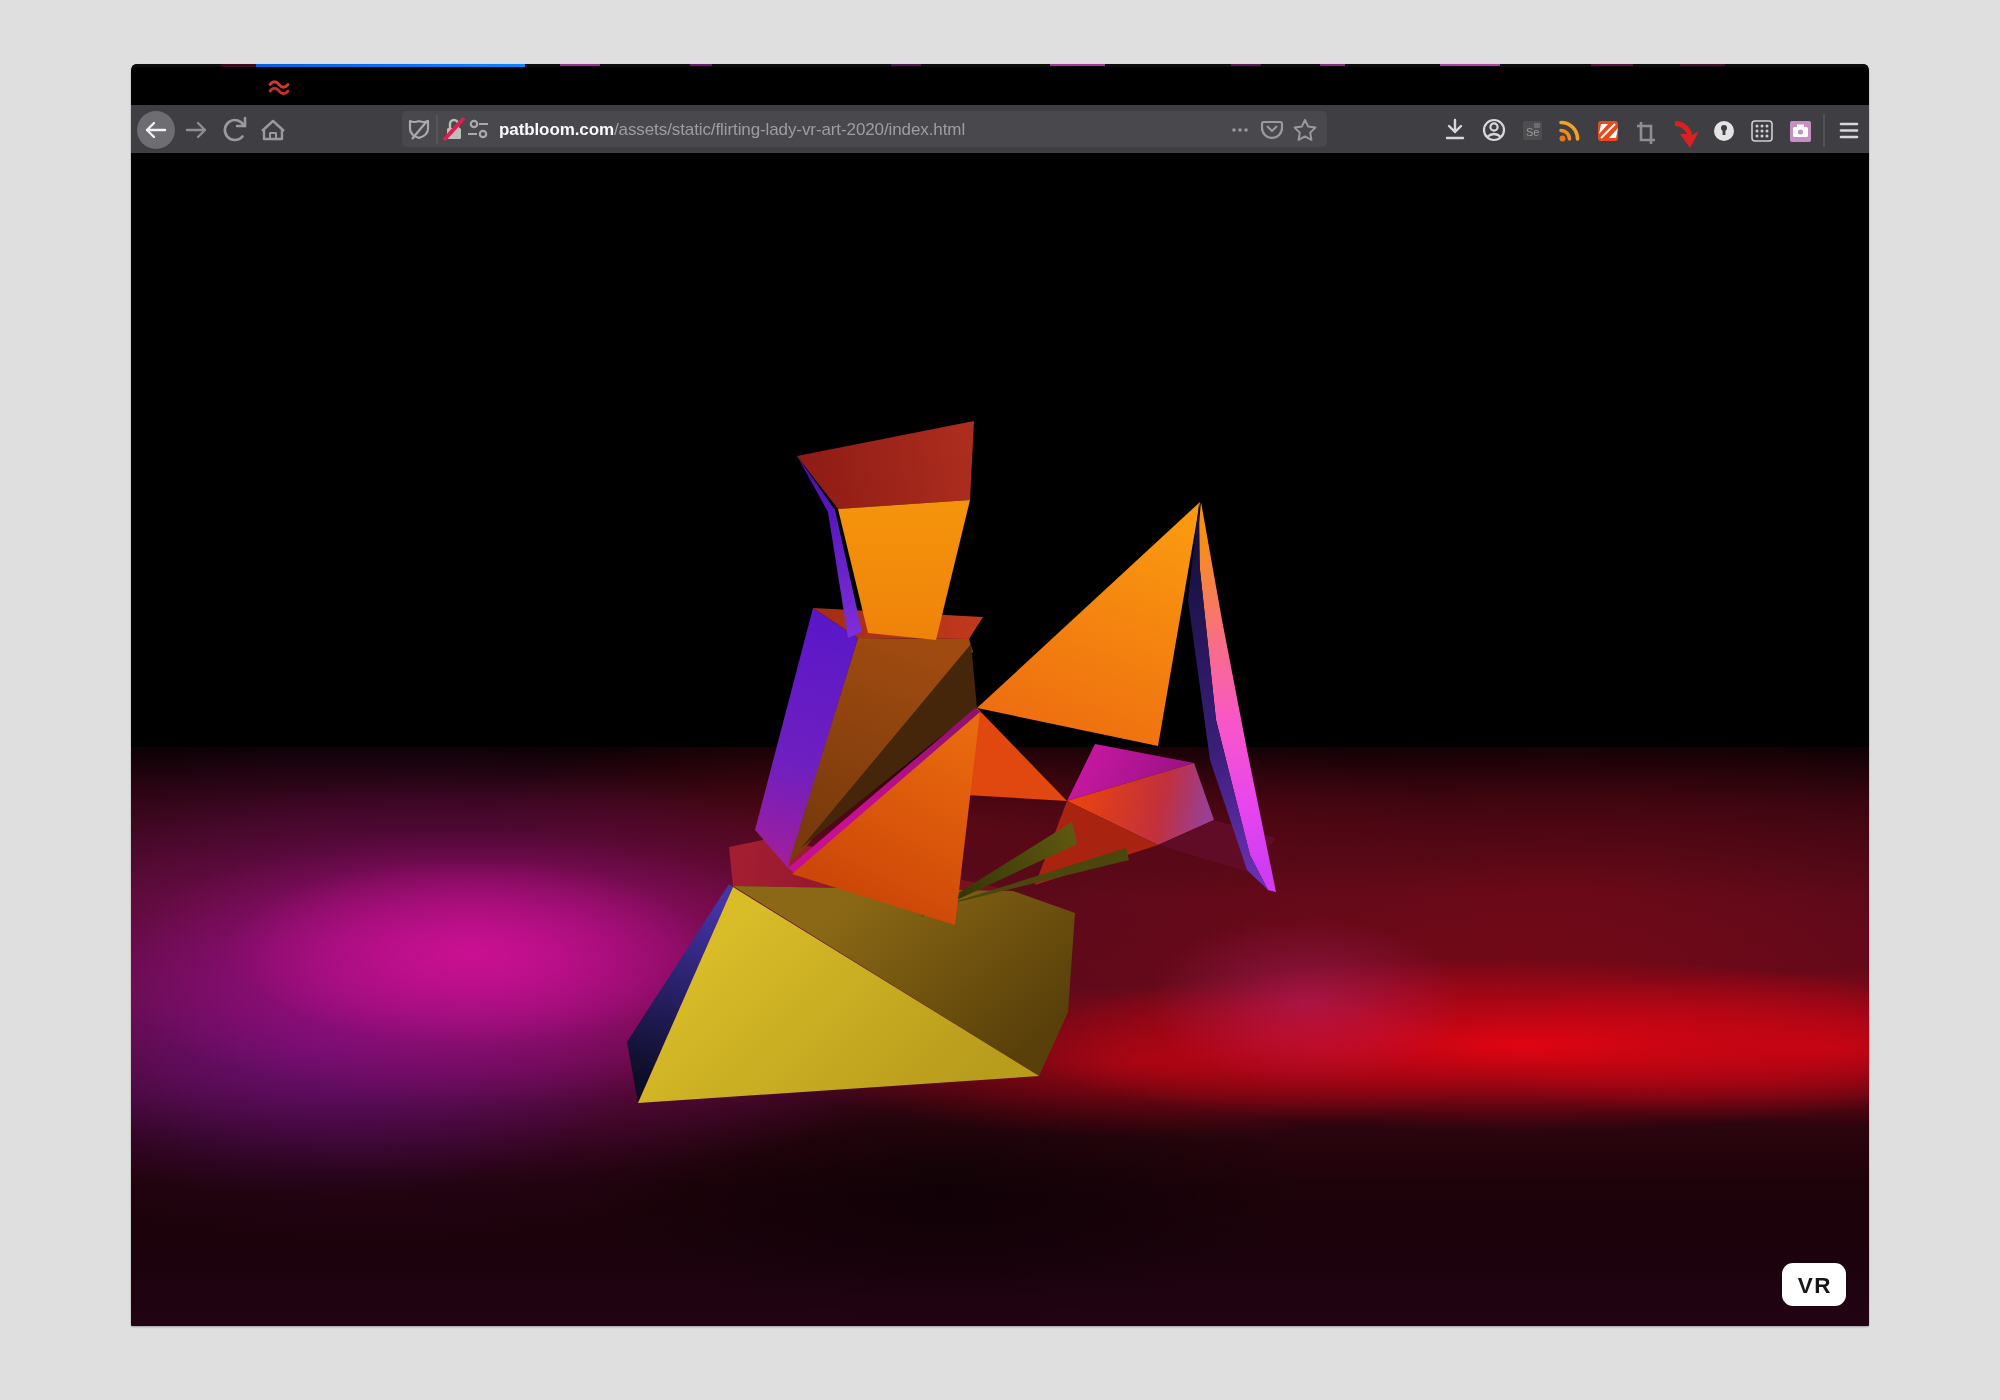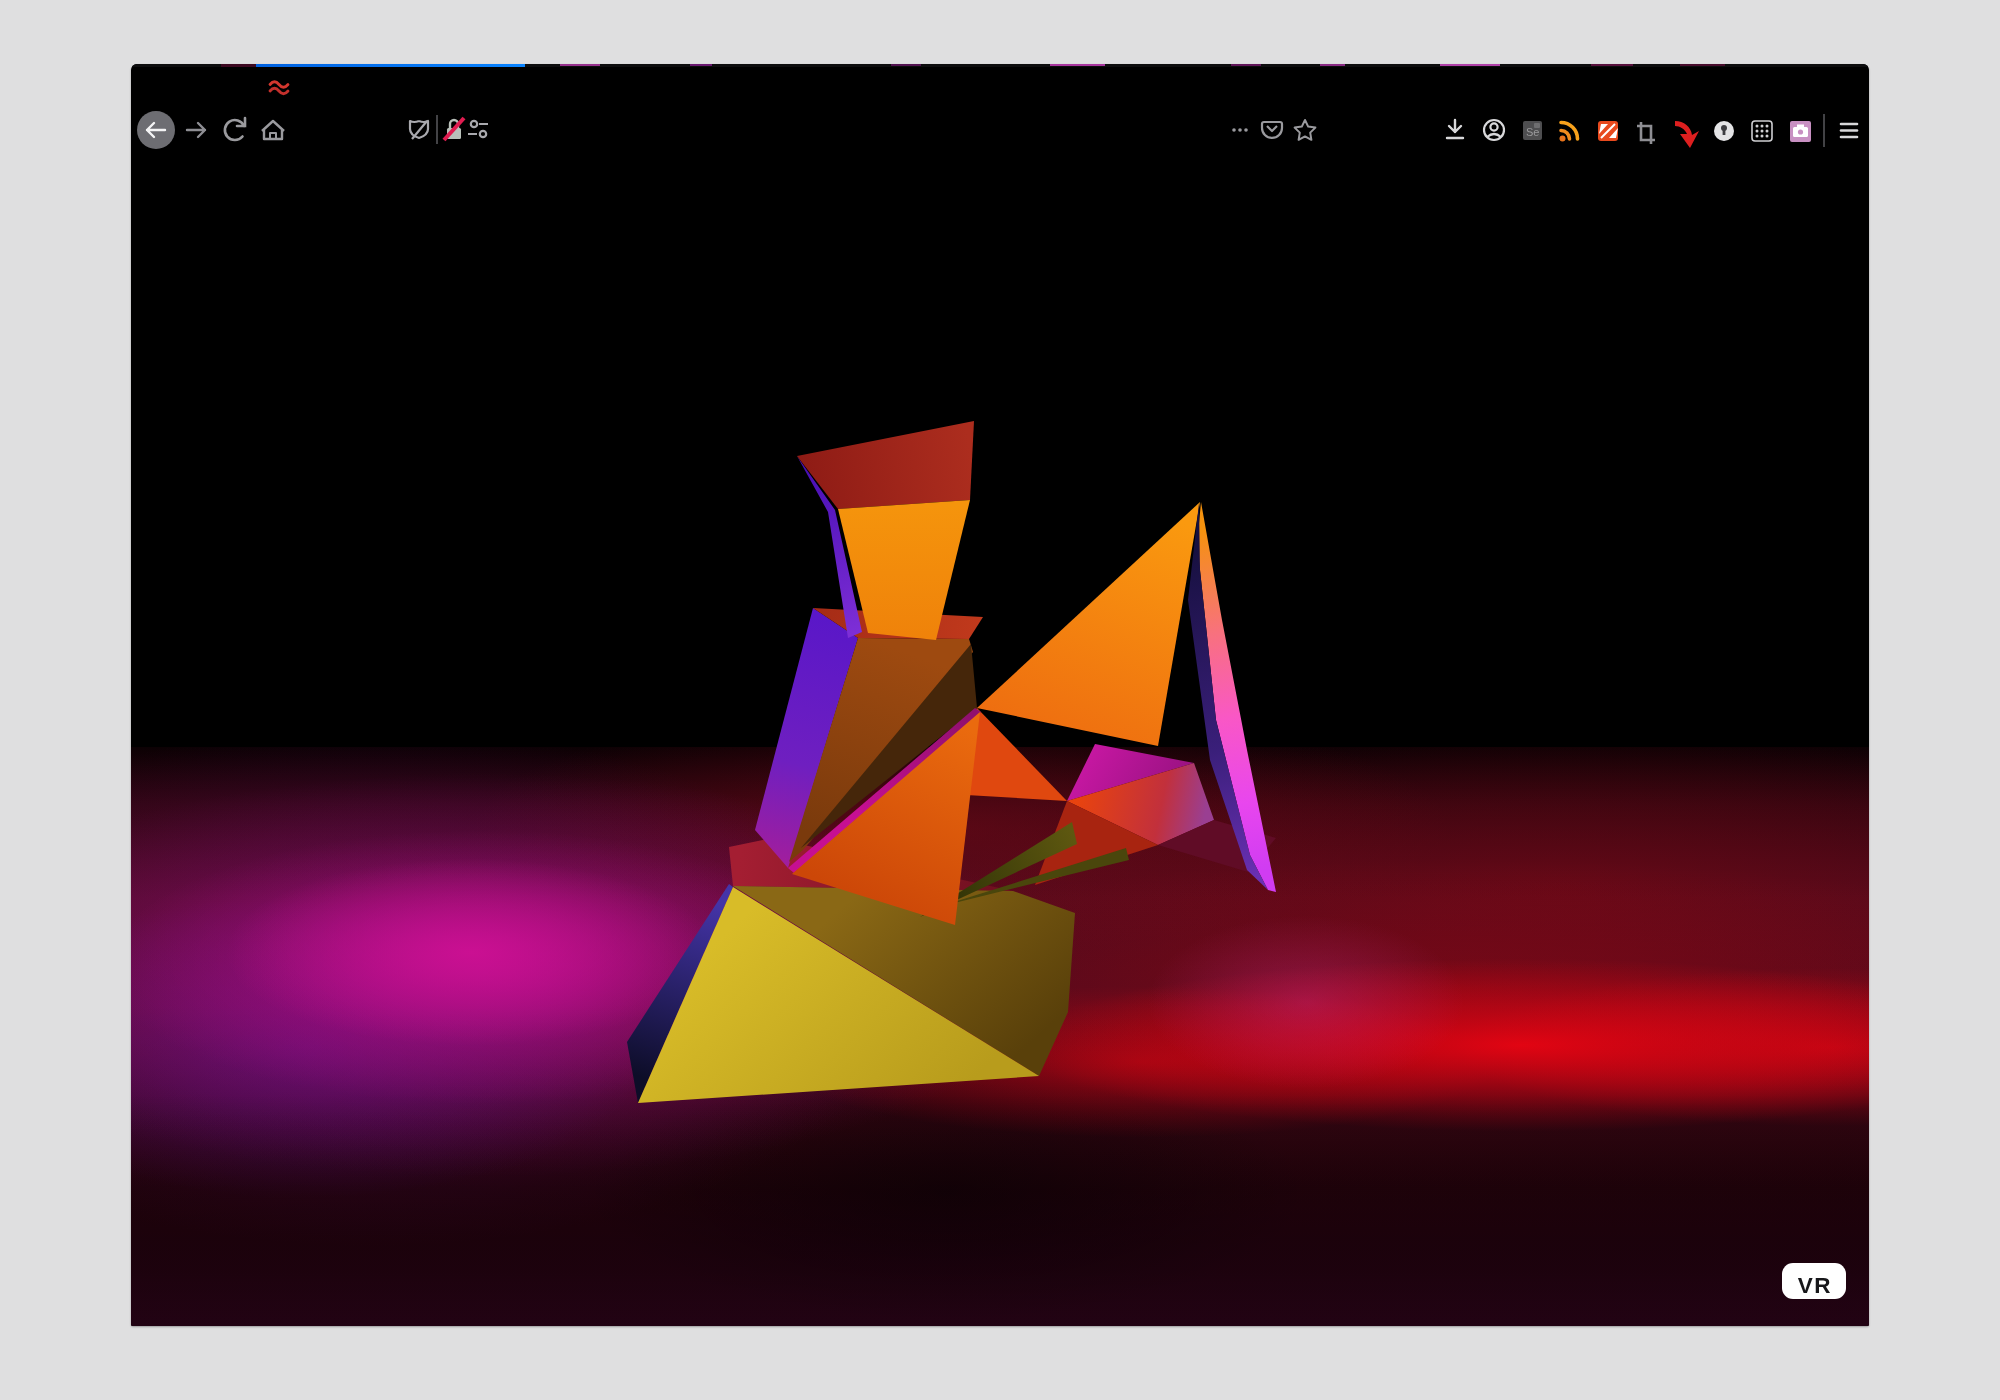--- a/index.html
+++ b/index.html
@@ -30,38 +30,43 @@
       radial-gradient(700px 120px at 1390px 298px, rgba(232,4,18,.95), rgba(232,4,18,0) 72%),
       radial-gradient(520px 110px at 1700px 300px, rgba(205,5,18,.8), rgba(205,5,18,0) 72%),
       radial-gradient(500px 105px at 1010px 315px, rgba(210,4,16,.6), rgba(210,4,16,0) 72%),
       radial-gradient(900px 170px at 1330px 240px, rgba(150,6,18,.42), rgba(150,6,18,0) 75%),
       radial-gradient(800px 220px at 1430px 140px, rgba(135,8,18,.42), rgba(135,8,18,0) 75%),
       radial-gradient(650px 165px at 830px 80px, rgba(130,10,24,.45), rgba(130,10,24,0) 75%),
       radial-gradient(480px 170px at 815px 445px, rgba(6,0,3,.55), rgba(6,0,3,0) 75%),
       linear-gradient(180deg, #0c0104 0%, #300510 10%, #500a1c 26%, #560a1c 45%, #330511 62%, #23030a 76%, #270310 90%, #300419 100%);
   }
   #figsvg{position:absolute;left:0;top:0;width:1738px;height:1173px;}
-  #vrbtn{position:absolute;left:1651px;top:1110px;width:64px;height:36px;background:#fff;border-radius:11px;color:#151518;font-size:22px;font-weight:bold;text-align:center;line-height:43px;letter-spacing:1px;}
+  #vrbtn{position:absolute;left:1651px;top:1110px;width:64px;height:43px;background:#fff;border-radius:11px;color:#151518;font-size:22px;font-weight:bold;text-align:center;line-height:43px;letter-spacing:1px;}
   svg{display:block;}
 </style>
 </head>
 <body>
 <div id="win">
   <div id="topstrip">
     <div class="seg" style="left:90px;width:37px;background:#3c0820;"></div>
     <div class="seg" style="left:125px;width:269px;background:linear-gradient(90deg,#0061df,#0a84ff);"></div>
     <div class="seg" style="left:429px;width:40px;height:2px;background:#96308c;"></div>
     <div class="seg" style="left:559px;width:22px;height:2px;background:#6a1870;"></div>
     <div class="seg" style="left:760px;width:30px;height:2px;background:#521250;"></div>
     <div class="seg" style="left:919px;width:55px;height:2px;background:#a8359e;"></div>
     <div class="seg" style="left:1100px;width:30px;height:2px;background:#601458;"></div>
     <div class="seg" style="left:1189px;width:25px;height:2px;background:#8a2a84;"></div>
     <div class="seg" style="left:1309px;width:60px;height:2px;background:#b040a8;"></div>
     <div class="seg" style="left:1460px;width:42px;height:2px;background:#58103c;"></div>
     <div class="seg" style="left:1549px;width:45px;height:2px;background:#480c2c;"></div>
+  </div>
+  <div id="urlbar">
+    <div id="urlfield">
+      <div id="urltext"><b>patbloom.com</b>/assets/static/flirting-lady-vr-art-2020/index.html</div>
+    </div>
   </div>
   <svg id="chromesvg" viewBox="131 64 1738 89" style="position:absolute;left:0;top:0;width:1738px;height:89px;z-index:6;">
 
     <g stroke="#d4372e" stroke-width="2.8" fill="none" stroke-linecap="round">
       <path d="M270,84.5 q4.5,-5.5 9,0 t9,0"></path>
       <path d="M270,91 q4.5,-5.5 9,0 t9,0" stroke="#c3302c"></path>
     </g>
 
     <circle cx="156" cy="130" r="19" fill="#6d6d72"></circle>
     <g stroke="#f4f4f5" stroke-width="2.4" fill="none" stroke-linecap="round" stroke-linejoin="round">

